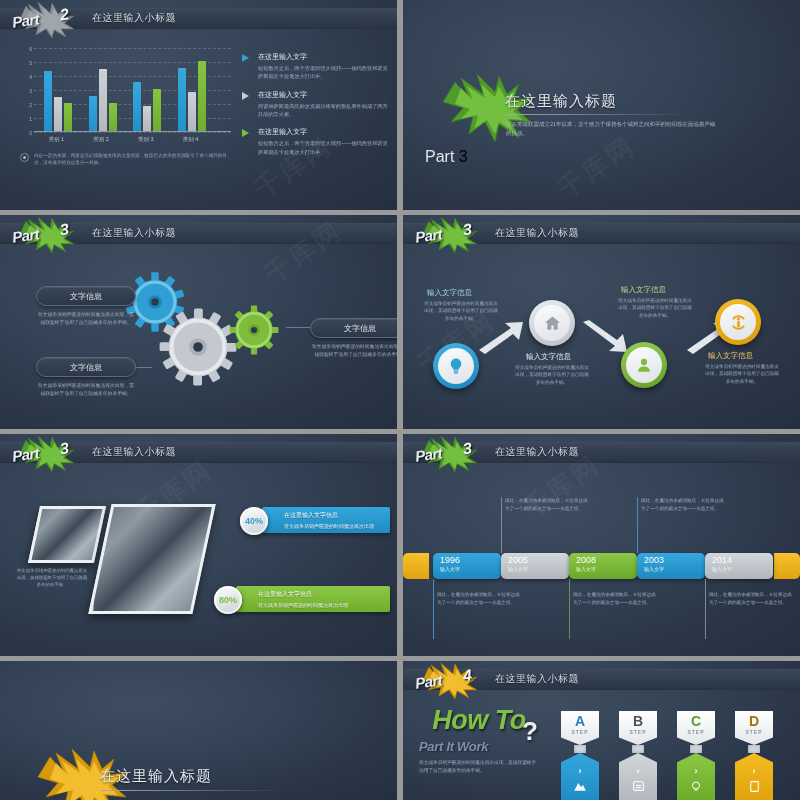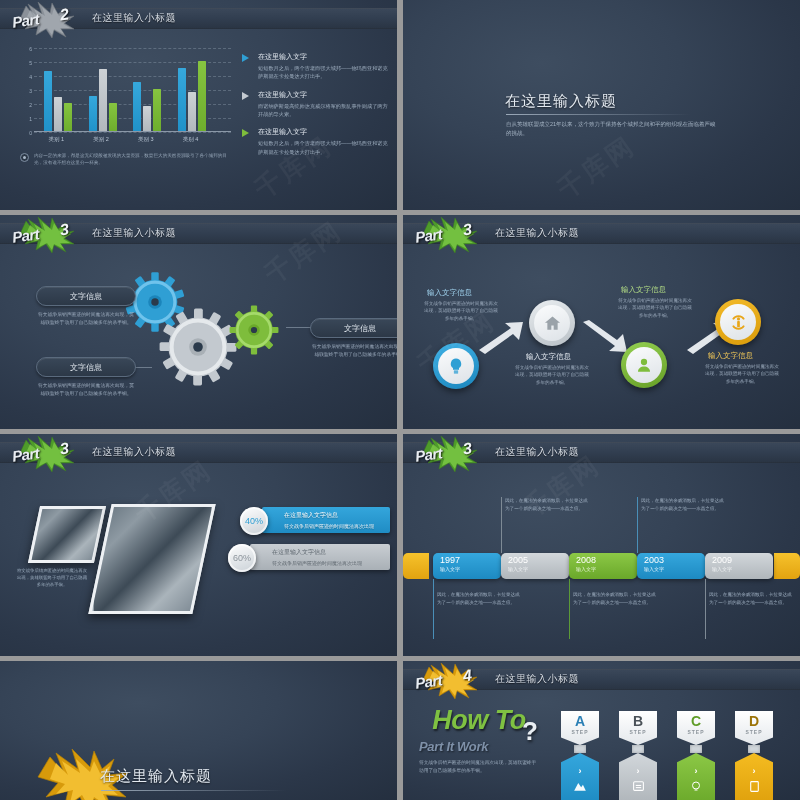--- a/index.html
+++ b/index.html
@@ -136,21 +136,21 @@
   .pctbar.gray  { background:linear-gradient(180deg,#c9ced3,#a9b0b6); }
   .pctbar.green { background:linear-gradient(180deg,#8cc846,#6fae2c); }
   .pcttxt { position:absolute; left:44px; top:4px; }
   .pcttxt .t1 { font-size:6px; color:#ffffff; text-shadow:0 1px 1px rgba(0,0,0,.35); }
   .pcttxt .t2 { font-size:5px; color:#f0f5f8; margin-top:3px; text-shadow:0 1px 1px rgba(0,0,0,.3); }
   .pctbar.gray + .pcttxt .t1, .pctbar.gray ~ .pcttxt .t2 { color:#5d666e; text-shadow:none; }
   .pctknob { position:absolute; left:0; top:0; width:28px; height:28px; border-radius:50%;
              background:linear-gradient(160deg,#ffffff,#c9d0d6);
              box-shadow:0 2px 5px rgba(0,0,0,.5), inset 0 0 0 2px rgba(255,255,255,.65);
              display:flex; align-items:center; justify-content:center;
-             font-size:9px; font-weight:normal; }
+             font-size:9px; font-weight:bold; }
 
   
   .tl-track { position:absolute; left:0; right:0; height:26px; }
   .tl-cap { position:absolute; width:26px; height:26px;
             background:linear-gradient(180deg,#f6c22c,#e2a310); }
   .tl-cap.l { left:0; border-radius:5px 0 0 5px; }
   .tl-cap.r { right:0; border-radius:0 5px 5px 0; }
   .tl-seg { position:absolute; height:26px; border-radius:5px;
             box-shadow:0 2px 4px rgba(0,0,0,.38); }
   .tl-seg.blue  { background:linear-gradient(180deg,#35a7dd,#1d8ac2); }
@@ -284,20 +284,28 @@
       <div class="bullet">
         <span class="tri green"></span>
         <h4>在这里输入文字</h4>
         <p>短短数月之后，两个古老而强大城邦——德玛西亚和诺克萨斯就在卡拉曼达大打出手。</p>
       </div>
     </div>
     <div class="wm" style="left:250px; top:150px;">千库网</div>
   </div>
 
   <div class="slide s2">
+    <div class="divider-burst" style="left:22px; top:72px;">
+      <svg width="120" height="72" viewBox="0 0 120 72">
+        <polygon points="30,10 44,26 36,6 58,22 52,2 70,20 74,4 82,22 94,12 88,28 108,26 92,38 106,50 86,48 94,66 74,52 70,70 60,50 44,62 48,44 26,50 38,36 18,30" fill="#4e9b2a" stroke="#3d7d20" stroke-width=".7"></polygon>
+        <polygon points="36,16 48,28 42,14 60,26 56,12 70,25 74,14 80,26 90,19 86,31 100,30 88,39 98,48 83,47 89,60 74,50 70,62 62,48 50,56 53,43 36,47 45,37 30,32" fill="#78c442" opacity=".9"></polygon>
+      </svg>
+      <span class="plabel" style="left:8px; top:28px; color:#dfe4ea;">Part</span>
+      <span class="pnum" style="left:60px; top:20px;">3</span>
+    </div>
     <div class="divider-title" style="left:102px; top:92px;">在这里输入标题</div>
     <div class="divider-rule" style="left:103px; top:114px; width:185px;"></div>
     <div class="divider-sub" style="left:103px; top:120px;">自从英雄联盟成立21年以来，这个致力于保持各个城邦之间和平的组织现在面临着严峻的挑战。</div>
     <div class="wm" style="left:150px; top:150px;">千库网</div>
   </div>
 
   <div class="slide s3">
     <div class="hdr"></div>
     <div class="burst">
       <svg width="78" height="36" viewBox="0 0 78 36">
@@ -478,66 +486,66 @@
 
     <div class="pctrow" style="left:240px; top:73px; width:150px;">
       <div class="pctbar blue"></div>
       <div class="pcttxt">
         <div class="t1">在这里输入文字信息</div>
         <div class="t2">符文战争后销声匿迹的时间魔法再次出现</div>
       </div>
       <div class="pctknob" style="color:#2f9fd4;">40%</div>
     </div>
 
-    <div class="pctrow" style="left:228px; top:110px; width:162px;">
-      <div class="pctbar gray"></div>
+
+    <div class="pctrow" style="left:214px; top:152px; width:176px;">
+      <div class="pctbar green"></div>
       <div class="pcttxt">
-        <div class="t1" style="color:#5d666e; text-shadow:none;">在这里输入文字信息</div>
-        <div class="t2" style="color:#5d666e; text-shadow:none;">符文战争后销声匿迹的时间魔法再次出现</div>
-      </div>
-      <div class="pctknob" style="color:#8e969d;">60%</div>
-    </div>
-
+        <div class="t1">在这里输入文字信息</div>
+        <div class="t2">符文战争后销声匿迹的时间魔法再次出现</div>
+      </div>
+      <div class="pctknob" style="color:#7ebd3c;">80%</div>
+    </div>
     <div class="wm" style="left:130px; top:40px;">千库网</div>
   </div>
 
   <div class="slide s6">
     <div class="hdr"></div>
     <div class="burst">
       <svg width="78" height="36" viewBox="0 0 78 36">
         <polygon points="18,4 26,14 20,2 34,12 30,0 42,11 44,1 50,12 58,6 54,16 66,14 56,21 66,27 53,27 58,35 46,28 44,36 38,27 28,33 30,24 17,27 24,19 12,17" fill="#4e9b2a" stroke="#3d7d20" stroke-width=".5"></polygon>
         <polygon points="22,8 30,15 26,7 37,14 34,5 44,13 46,6 51,14 57,10 54,18 63,17 55,22 62,26 52,26 56,32 46,27 44,33 39,26 31,30 33,23 23,25 28,19 18,17" fill="#78c442" opacity=".9"></polygon>
       </svg>
       <span class="plabel">Part</span>
       <span class="pnum">3</span>
     </div>
     <div class="hdr-title">在这里输入小标题</div>
 
     <div class="tl-track" style="top:119px;">
       <div class="tl-cap l"></div>
       <div class="tl-cap r"></div>
 
       <div class="tl-seg blue" style="left:30px; width:68px;">
-        <div class="tl-year" style="color:#ffffff;">1997</div>
+        <div class="tl-year" style="color:#ffffff;">1996</div>
         <div class="tl-sub" style="color:#eaf6fd;">输入文字</div>
       </div>
       <div class="tl-seg gray" style="left:98px; width:68px;">
         <div class="tl-year" style="color:#ffffff;">2005</div>
         <div class="tl-sub" style="color:#f2f4f6;">输入文字</div>
       </div>
       <div class="tl-seg green" style="left:166px; width:68px;">
         <div class="tl-year" style="color:#ffffff;">2008</div>
         <div class="tl-sub" style="color:#edf8e2;">输入文字</div>
       </div>
       <div class="tl-seg blue" style="left:234px; width:68px;">
         <div class="tl-year" style="color:#ffffff;">2003</div>
         <div class="tl-sub" style="color:#eaf6fd;">输入文字</div>
       </div>
       <div class="tl-seg gray" style="left:302px; width:68px;">
-        <div class="tl-year" style="color:#ffffff;">2009</div>
+        <div class="tl-year" style="color:#ffffff;">2014</div>
         <div class="tl-sub" style="color:#f2f4f6;">输入文字</div>
       </div>
     </div>
 
     <div class="tl-stem" style="left:30px; top:145px; height:60px; background:#4a8fb8;"></div>
     <div class="tl-note" style="left:34px; top:157px;">因此，在魔法的余威消散后，卡拉曼达成为了一个新的裁决之地——水晶之痕。</div>
 
     <div class="tl-stem" style="left:98px; top:63px; height:56px; background:#7e8a95;"></div>
     <div class="tl-note" style="left:102px; top:63px;">因此，在魔法的余威消散后，卡拉曼达成为了一个新的裁决之地——水晶之痕。</div>
 

